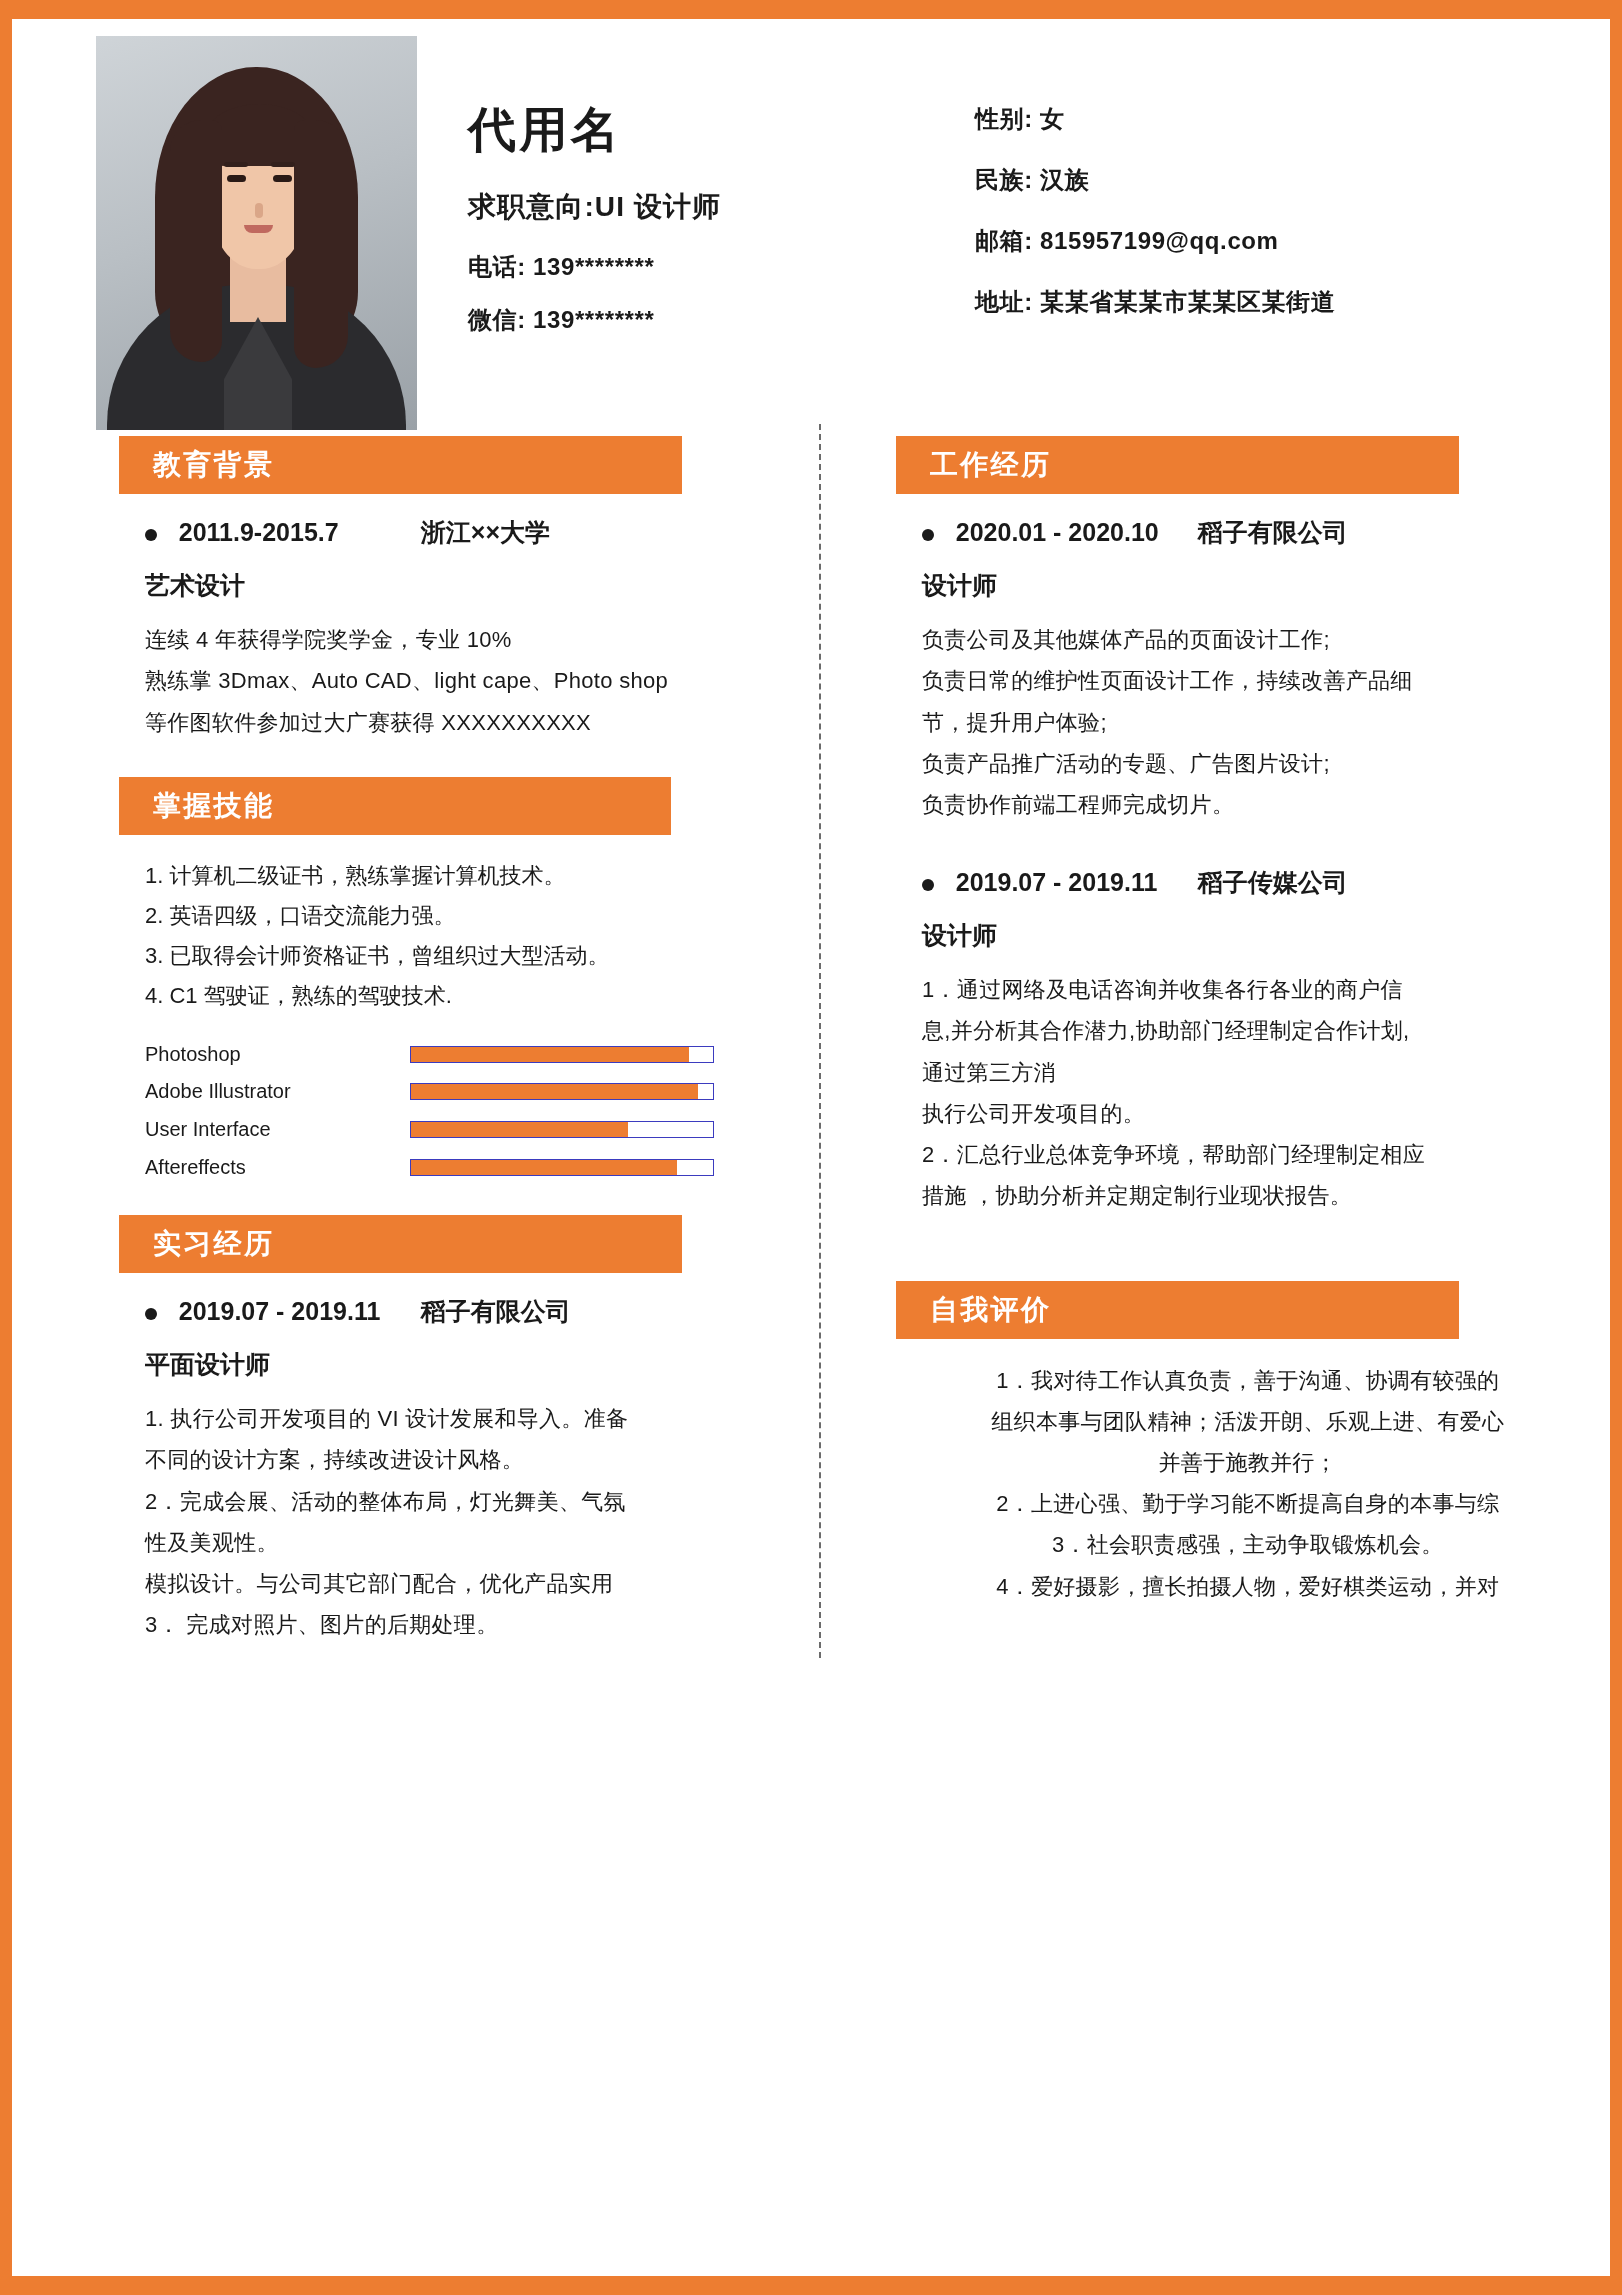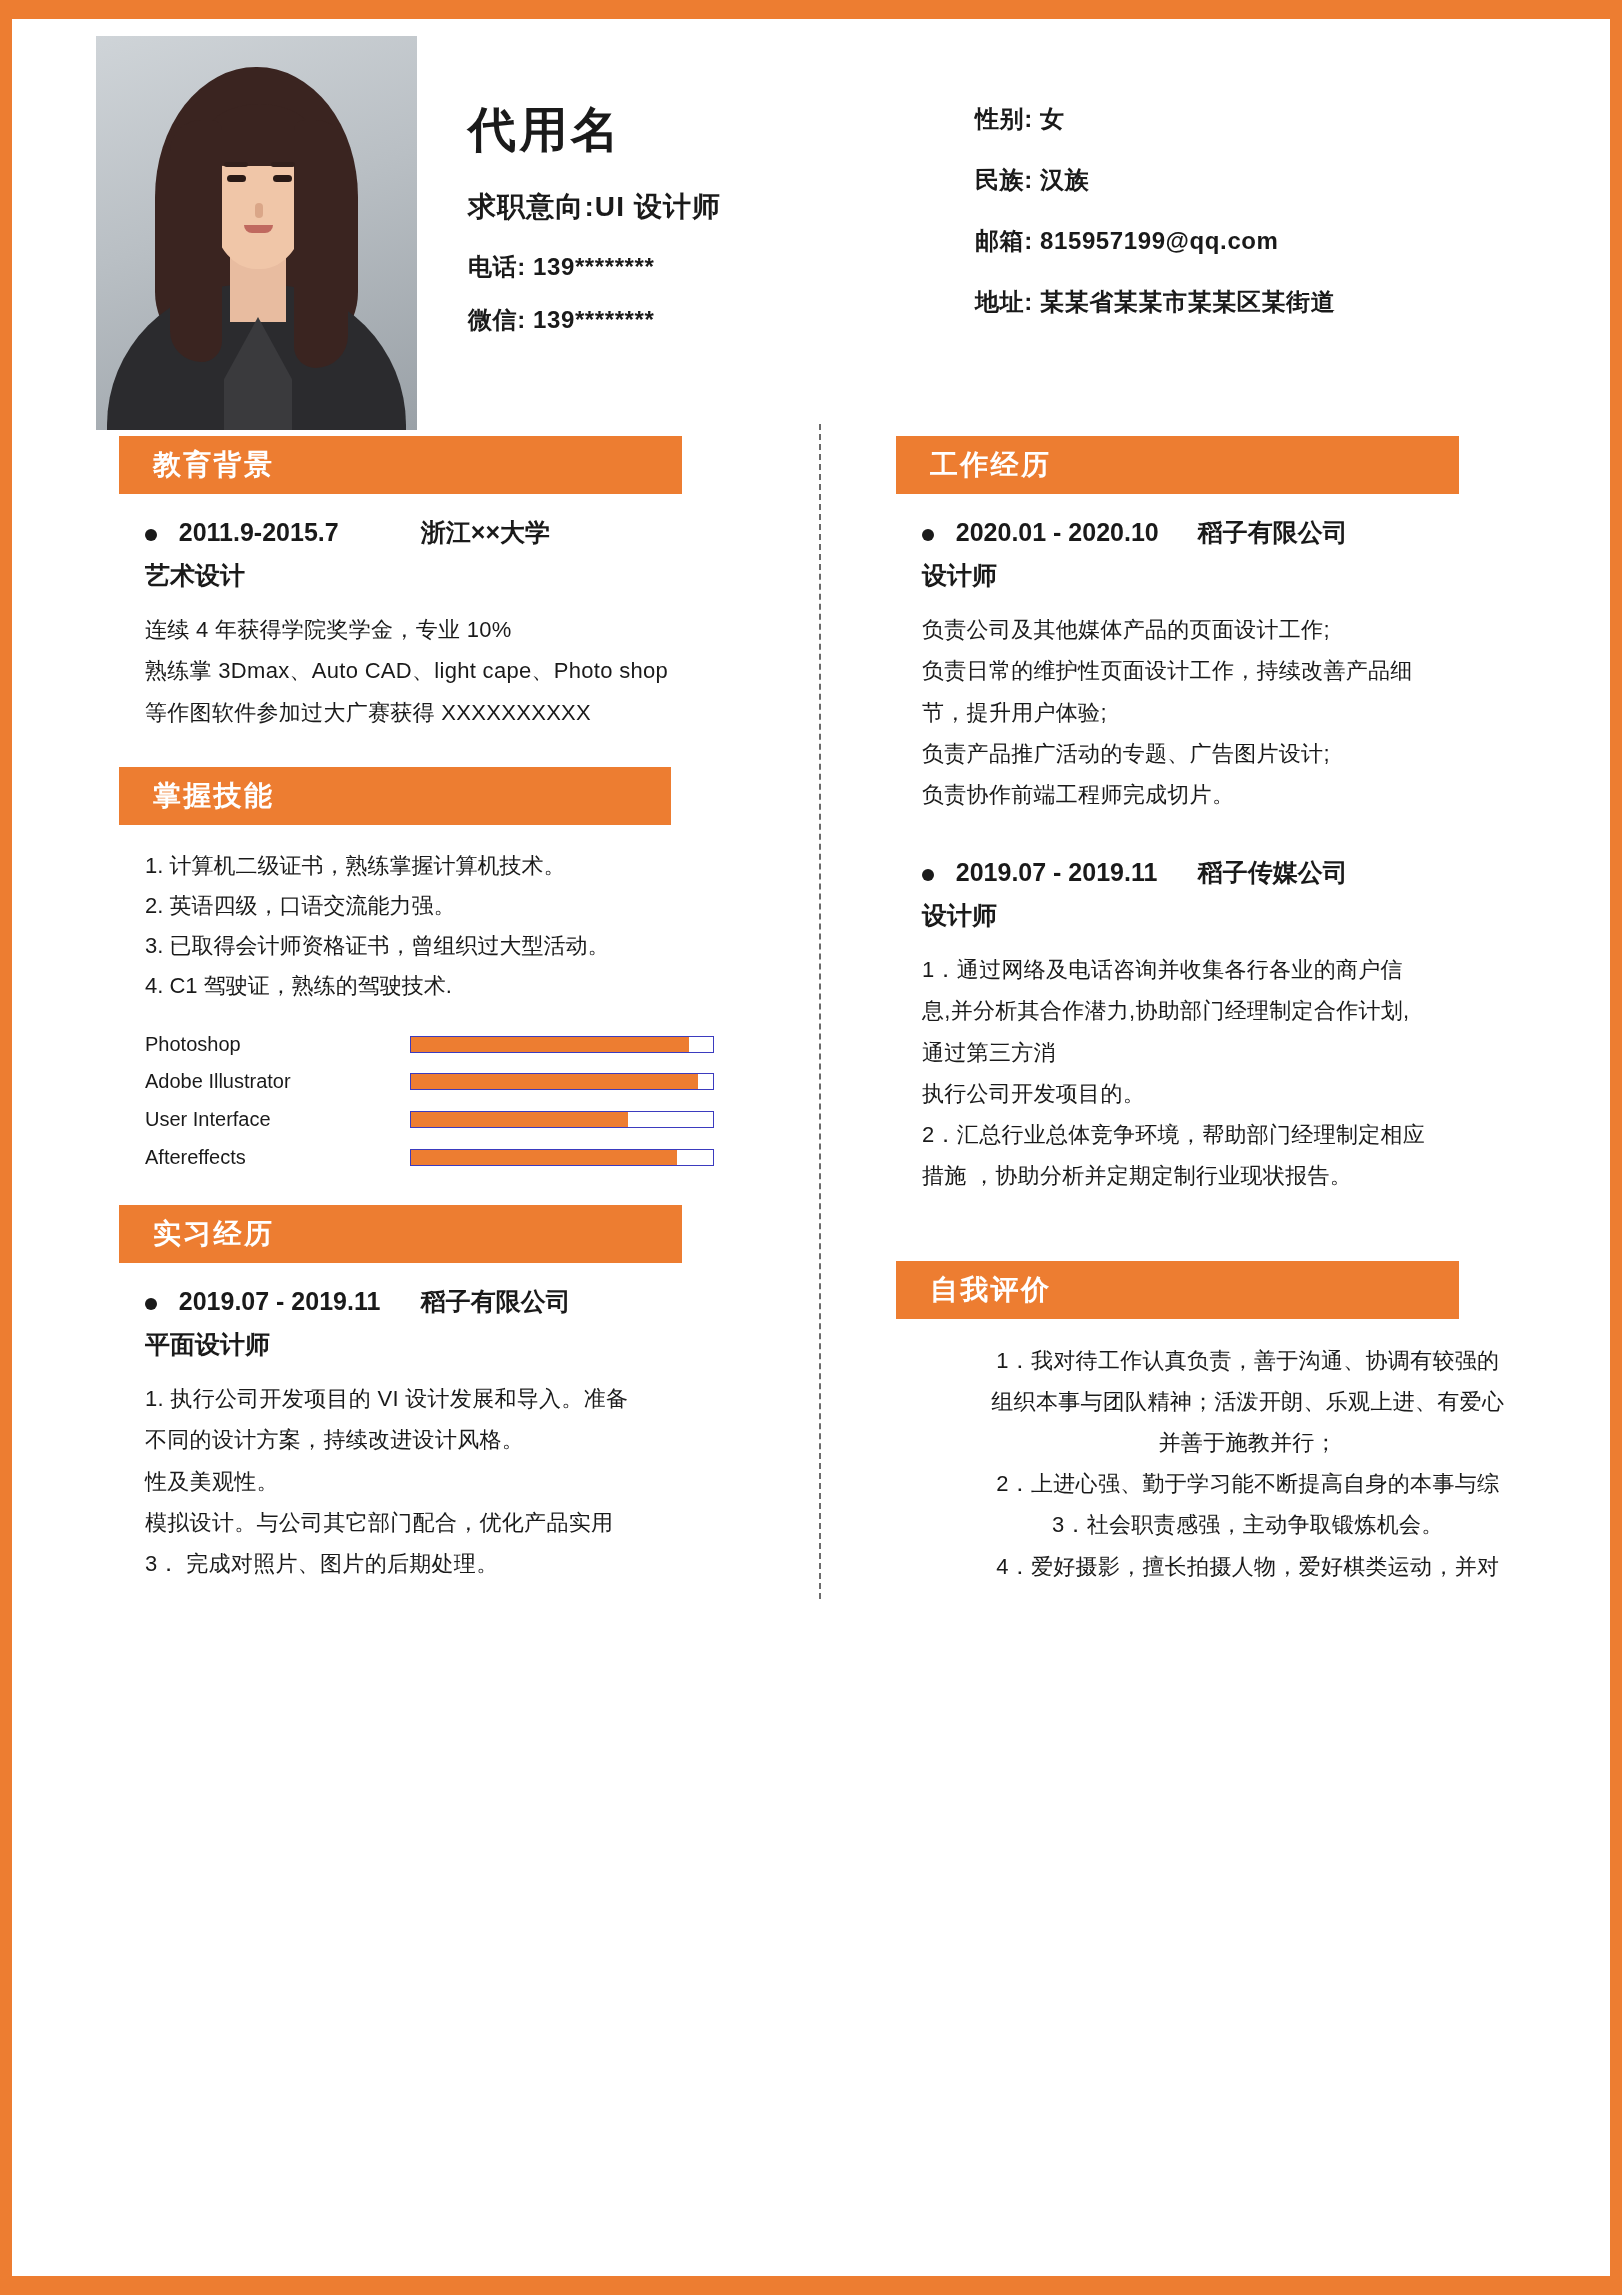--- a/index.html
+++ b/index.html
@@ -164,20 +164,21 @@
     background: #1a1a1a; display: inline-block; margin-right: 21.4px;
     flex: 0 0 12.4px;
   }
   .bullet-date { min-width: 242px; }
   .bullet-org { font-weight: bold; }
   .sub-role {
     font-size: 25px;
     font-weight: bold;
     padding-left: 26px;
     margin-bottom: 19px;
+    margin-top: 20px;
   }
 
   .para {
     font-size: 22px;
     line-height: 1.72;
     letter-spacing: 0.3px;
     padding-left: 26px;
   }
   .para.small-indent { padding-left: 34px; text-align: center; }
   .para div { margin-bottom: 3.4px; }
@@ -313,20 +314,21 @@
         <div class="sec-title">实习经历</div>
         <div class="bullet-row">
           <span class="dot"></span>
           <span class="bullet-date">2019.07 - 2019.11</span>
           <span class="bullet-org">稻子有限公司</span>
         </div>
         <div class="sub-role">平面设计师</div>
         <div class="para">
           <div>1. 执行公司开发项目的 VI 设计发展和导入。准备</div>
           <div>不同的设计方案，持续改进设计风格。</div>
+          <div>2．完成会展、活动的整体布局，灯光舞美、气氛</div>
           <div>性及美观性。</div>
           <div>模拟设计。与公司其它部门配合，优化产品实用</div>
           <div>3． 完成对照片、图片的后期处理。</div>
         </div>
       </div>
     </div>
 
     <div class="col-right">
 
       <div class="sec">

